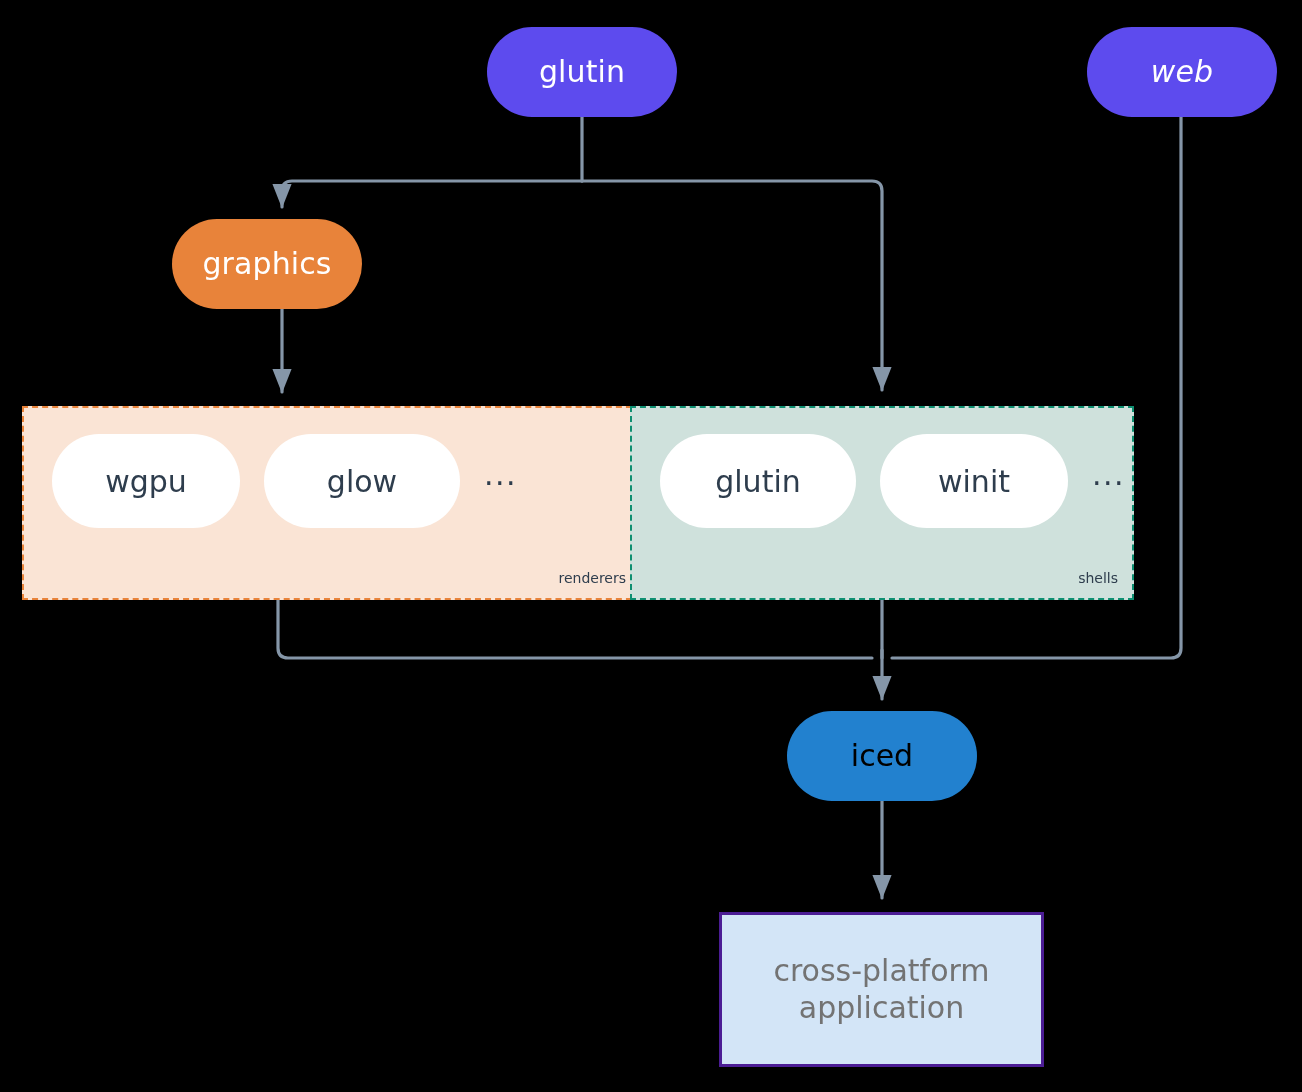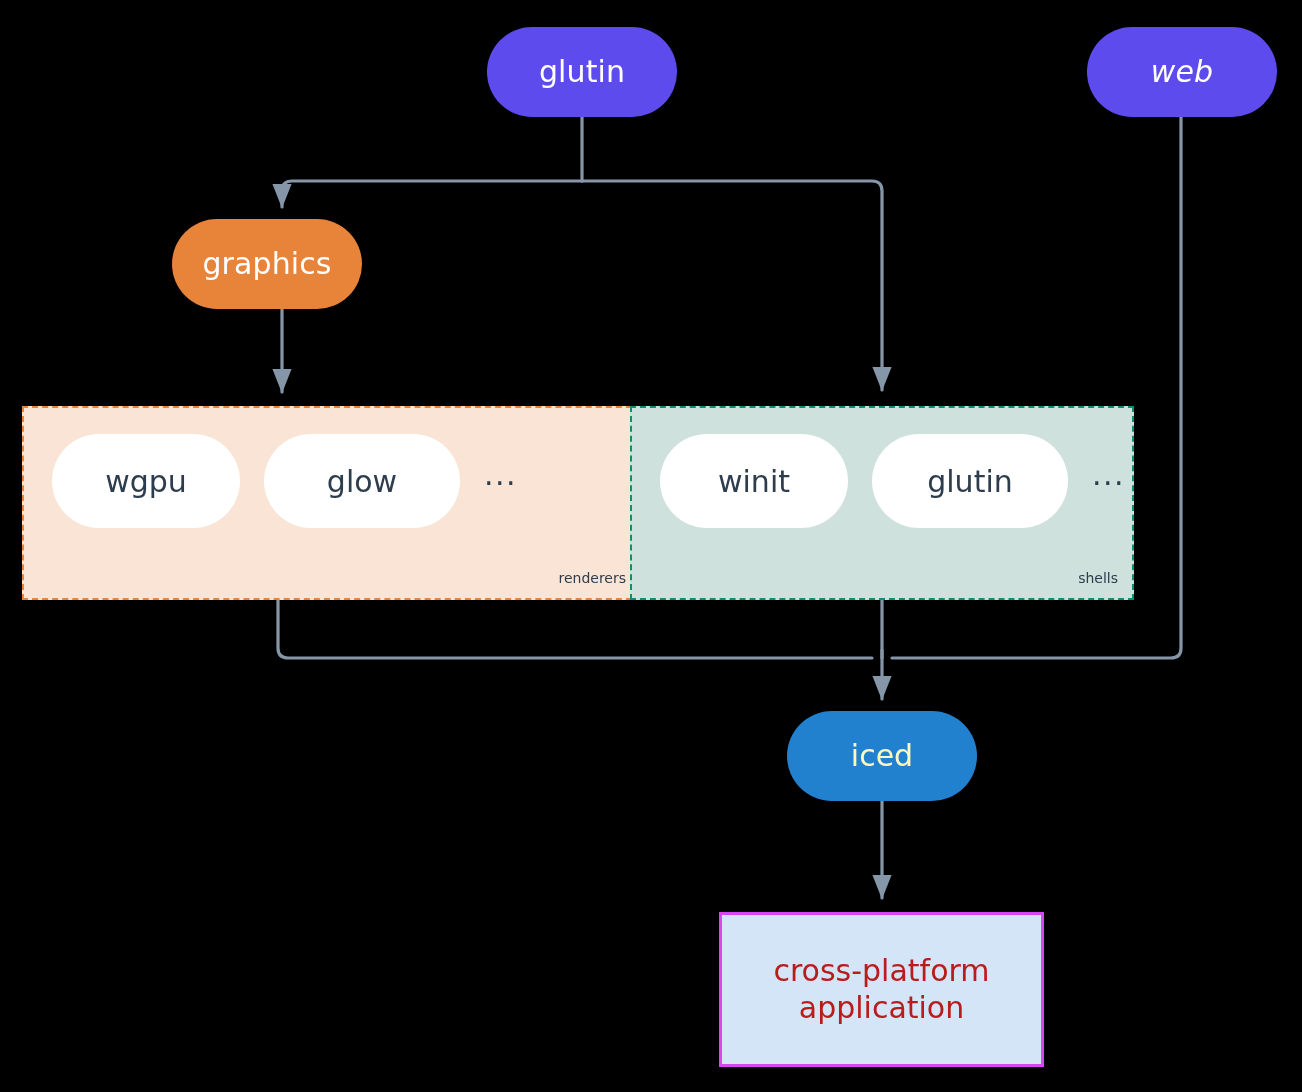--- a/index.html
+++ b/index.html
@@ -60,21 +60,21 @@
     height: 90px;
     background: #E8833A;
   }
   .node-iced {
     left: 787px;
     top: 711px;
     width: 190px;
     height: 90px;
     background: #2281CF;
     border-radius: 999px;
-    color: #fef9c3;
+    color: #000000;
     font-size: 30px;
   }
   .group {
     position: absolute;
     box-sizing: border-box;
     border-width: 2px;
     border-style: dashed;
   }
   .group-renderers {
     left: 22px;
@@ -129,22 +129,22 @@
     letter-spacing: 1.5px;
     line-height: 1;
     padding-bottom: 12px;
   }
   .node-app {
     left: 719px;
     top: 912px;
     width: 325px;
     height: 155px;
     background: #D3E5F7;
-    border: 3px solid #d946ef;
-    color: #b91c1c;
+    border: 3px solid #4c1d95;
+    color: #737373;
     font-size: 30px;
     flex-direction: column;
   }
   .node-app span { display: block; }
 </style>
 </head>
 <body>
 
 <div id="canvas">
 
@@ -197,25 +197,25 @@
       <div class="chip chip-glow">
         <span>glow</span>
       </div>
       <div class="ellipsis">...</div>
     </div>
     <div class="group-label">renderers</div>
   </div>
 
   <div class="group group-shells">
     <div class="chips">
+      <div class="chip chip-glutin">
+        <span>glutin</span>
+      </div>
       <div class="chip chip-winit">
         <span>winit</span>
-      </div>
-      <div class="chip chip-glutin">
-        <span>glutin</span>
       </div>
       <div class="ellipsis">...</div>
     </div>
     <div class="group-label">shells</div>
   </div>
 
   <div class="node node-iced">
     <span>iced</span>
   </div>
 

